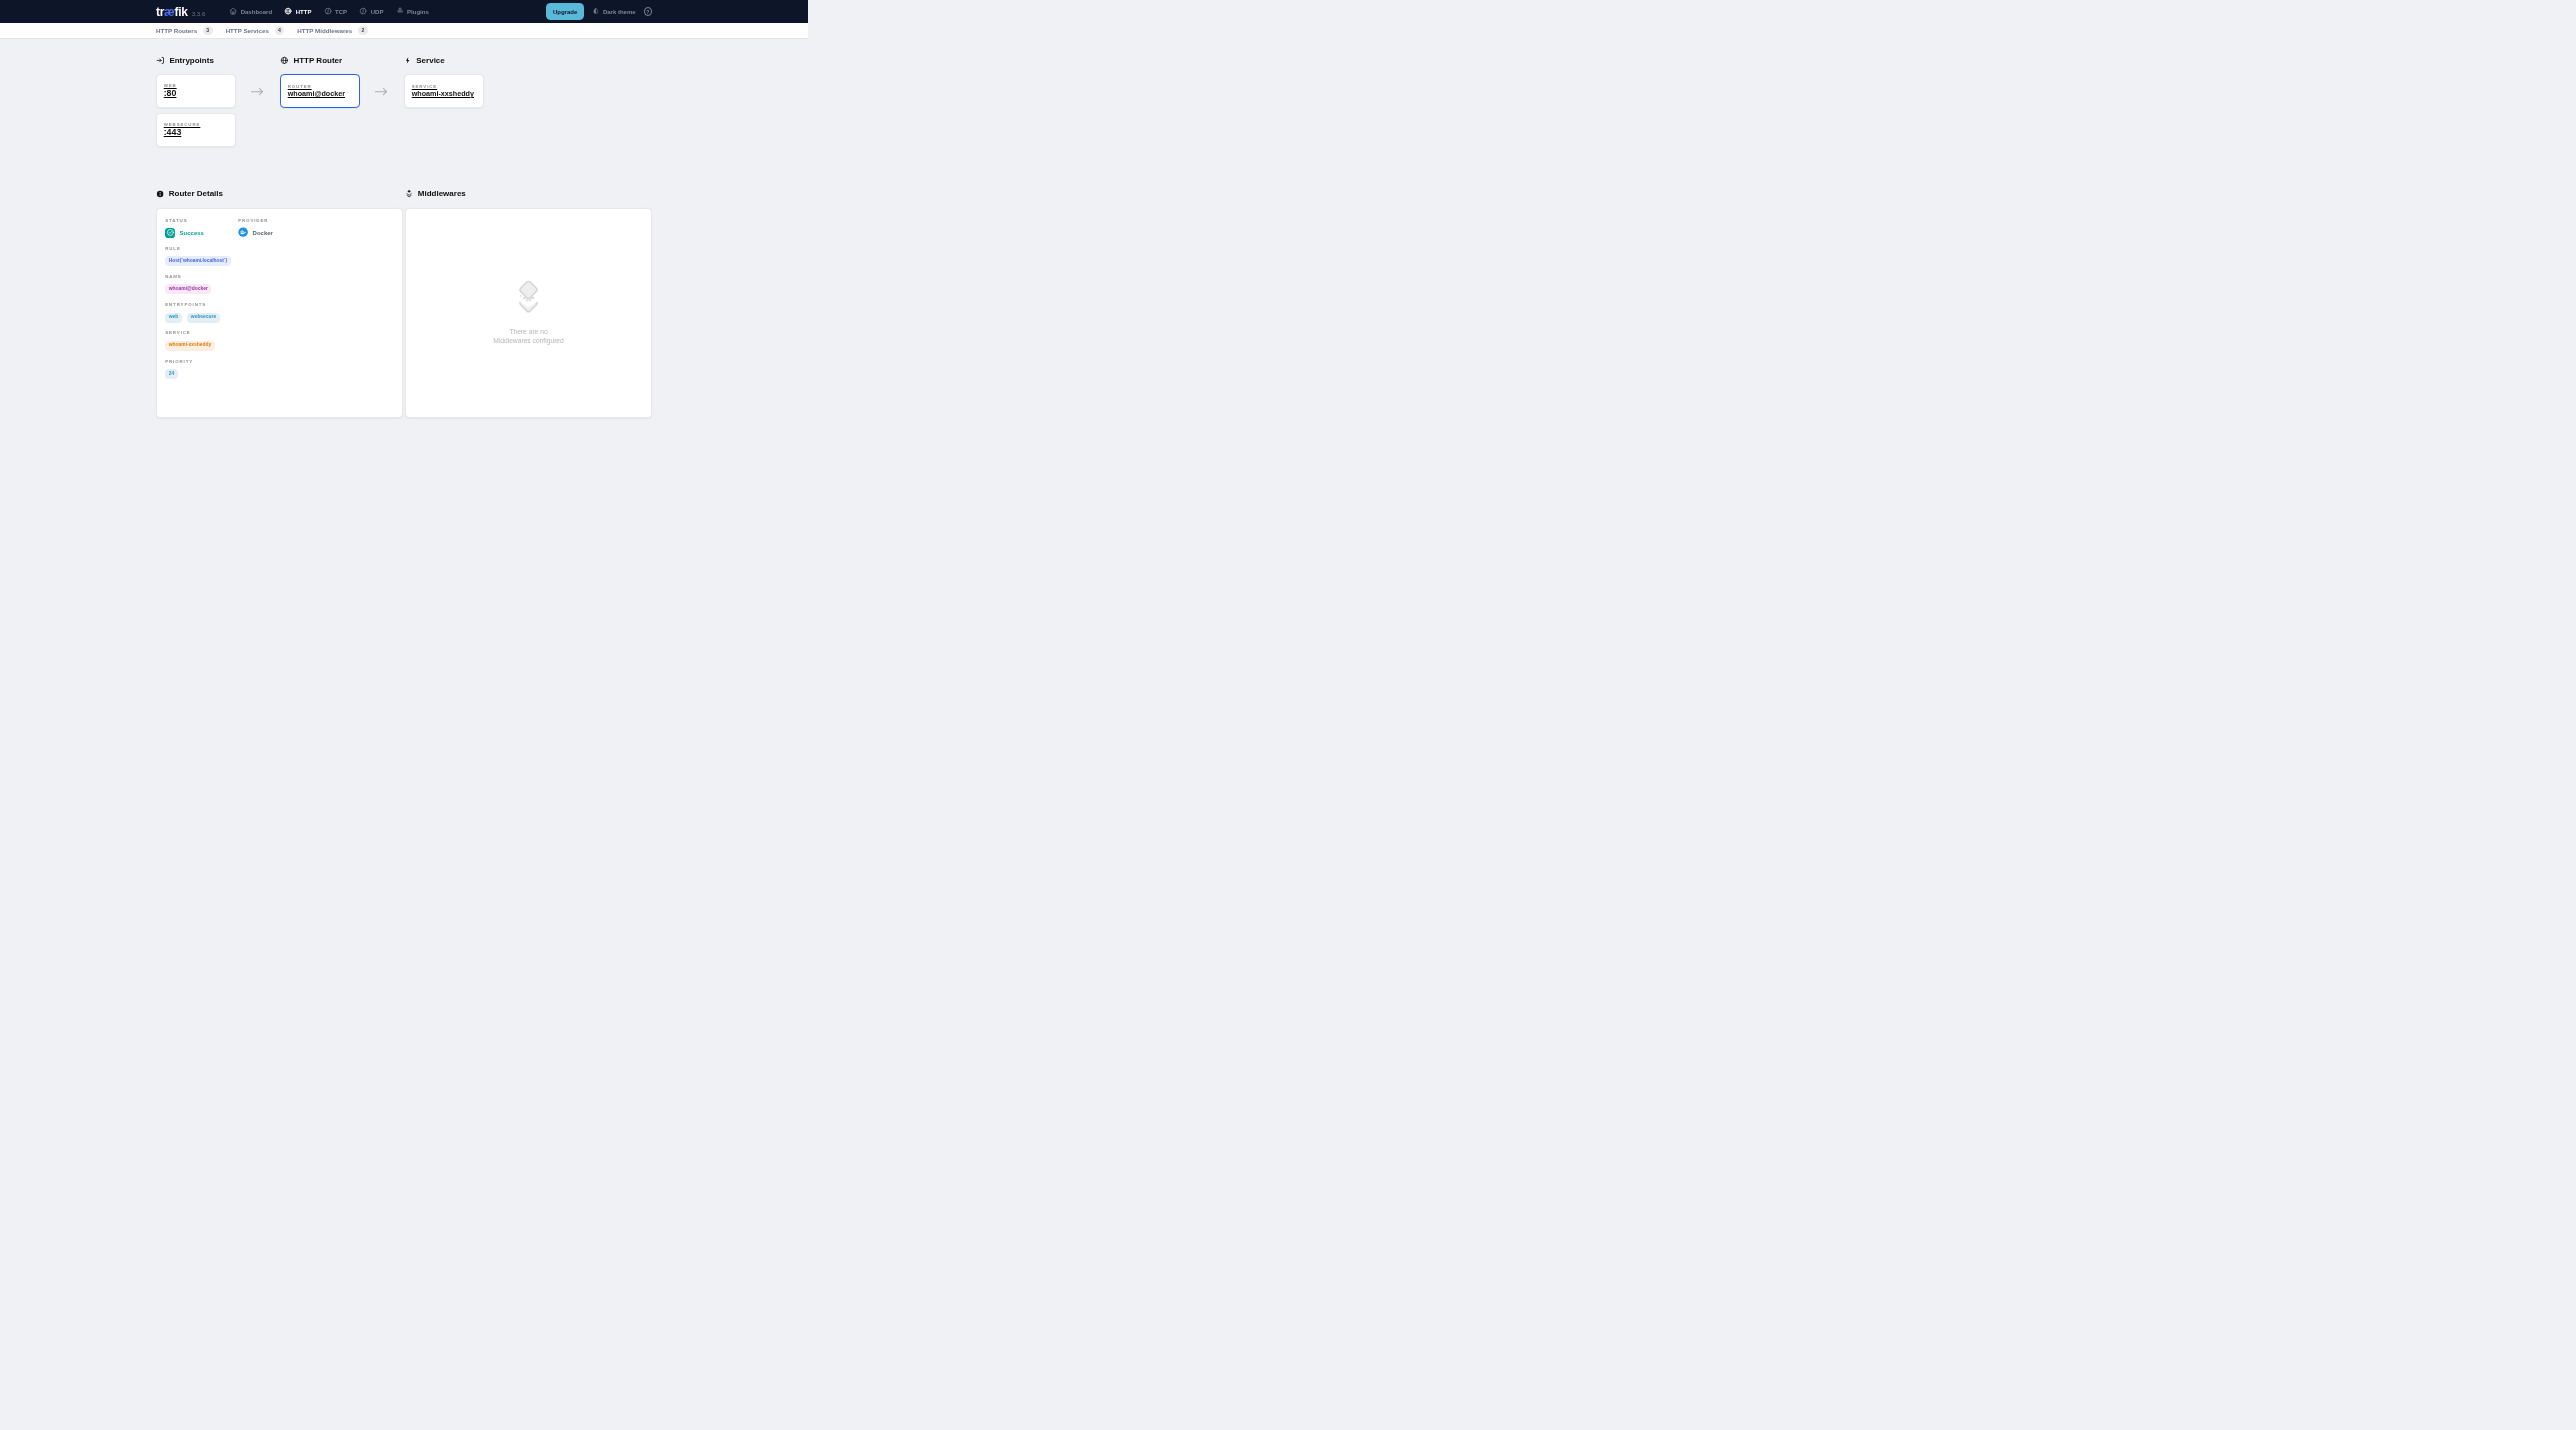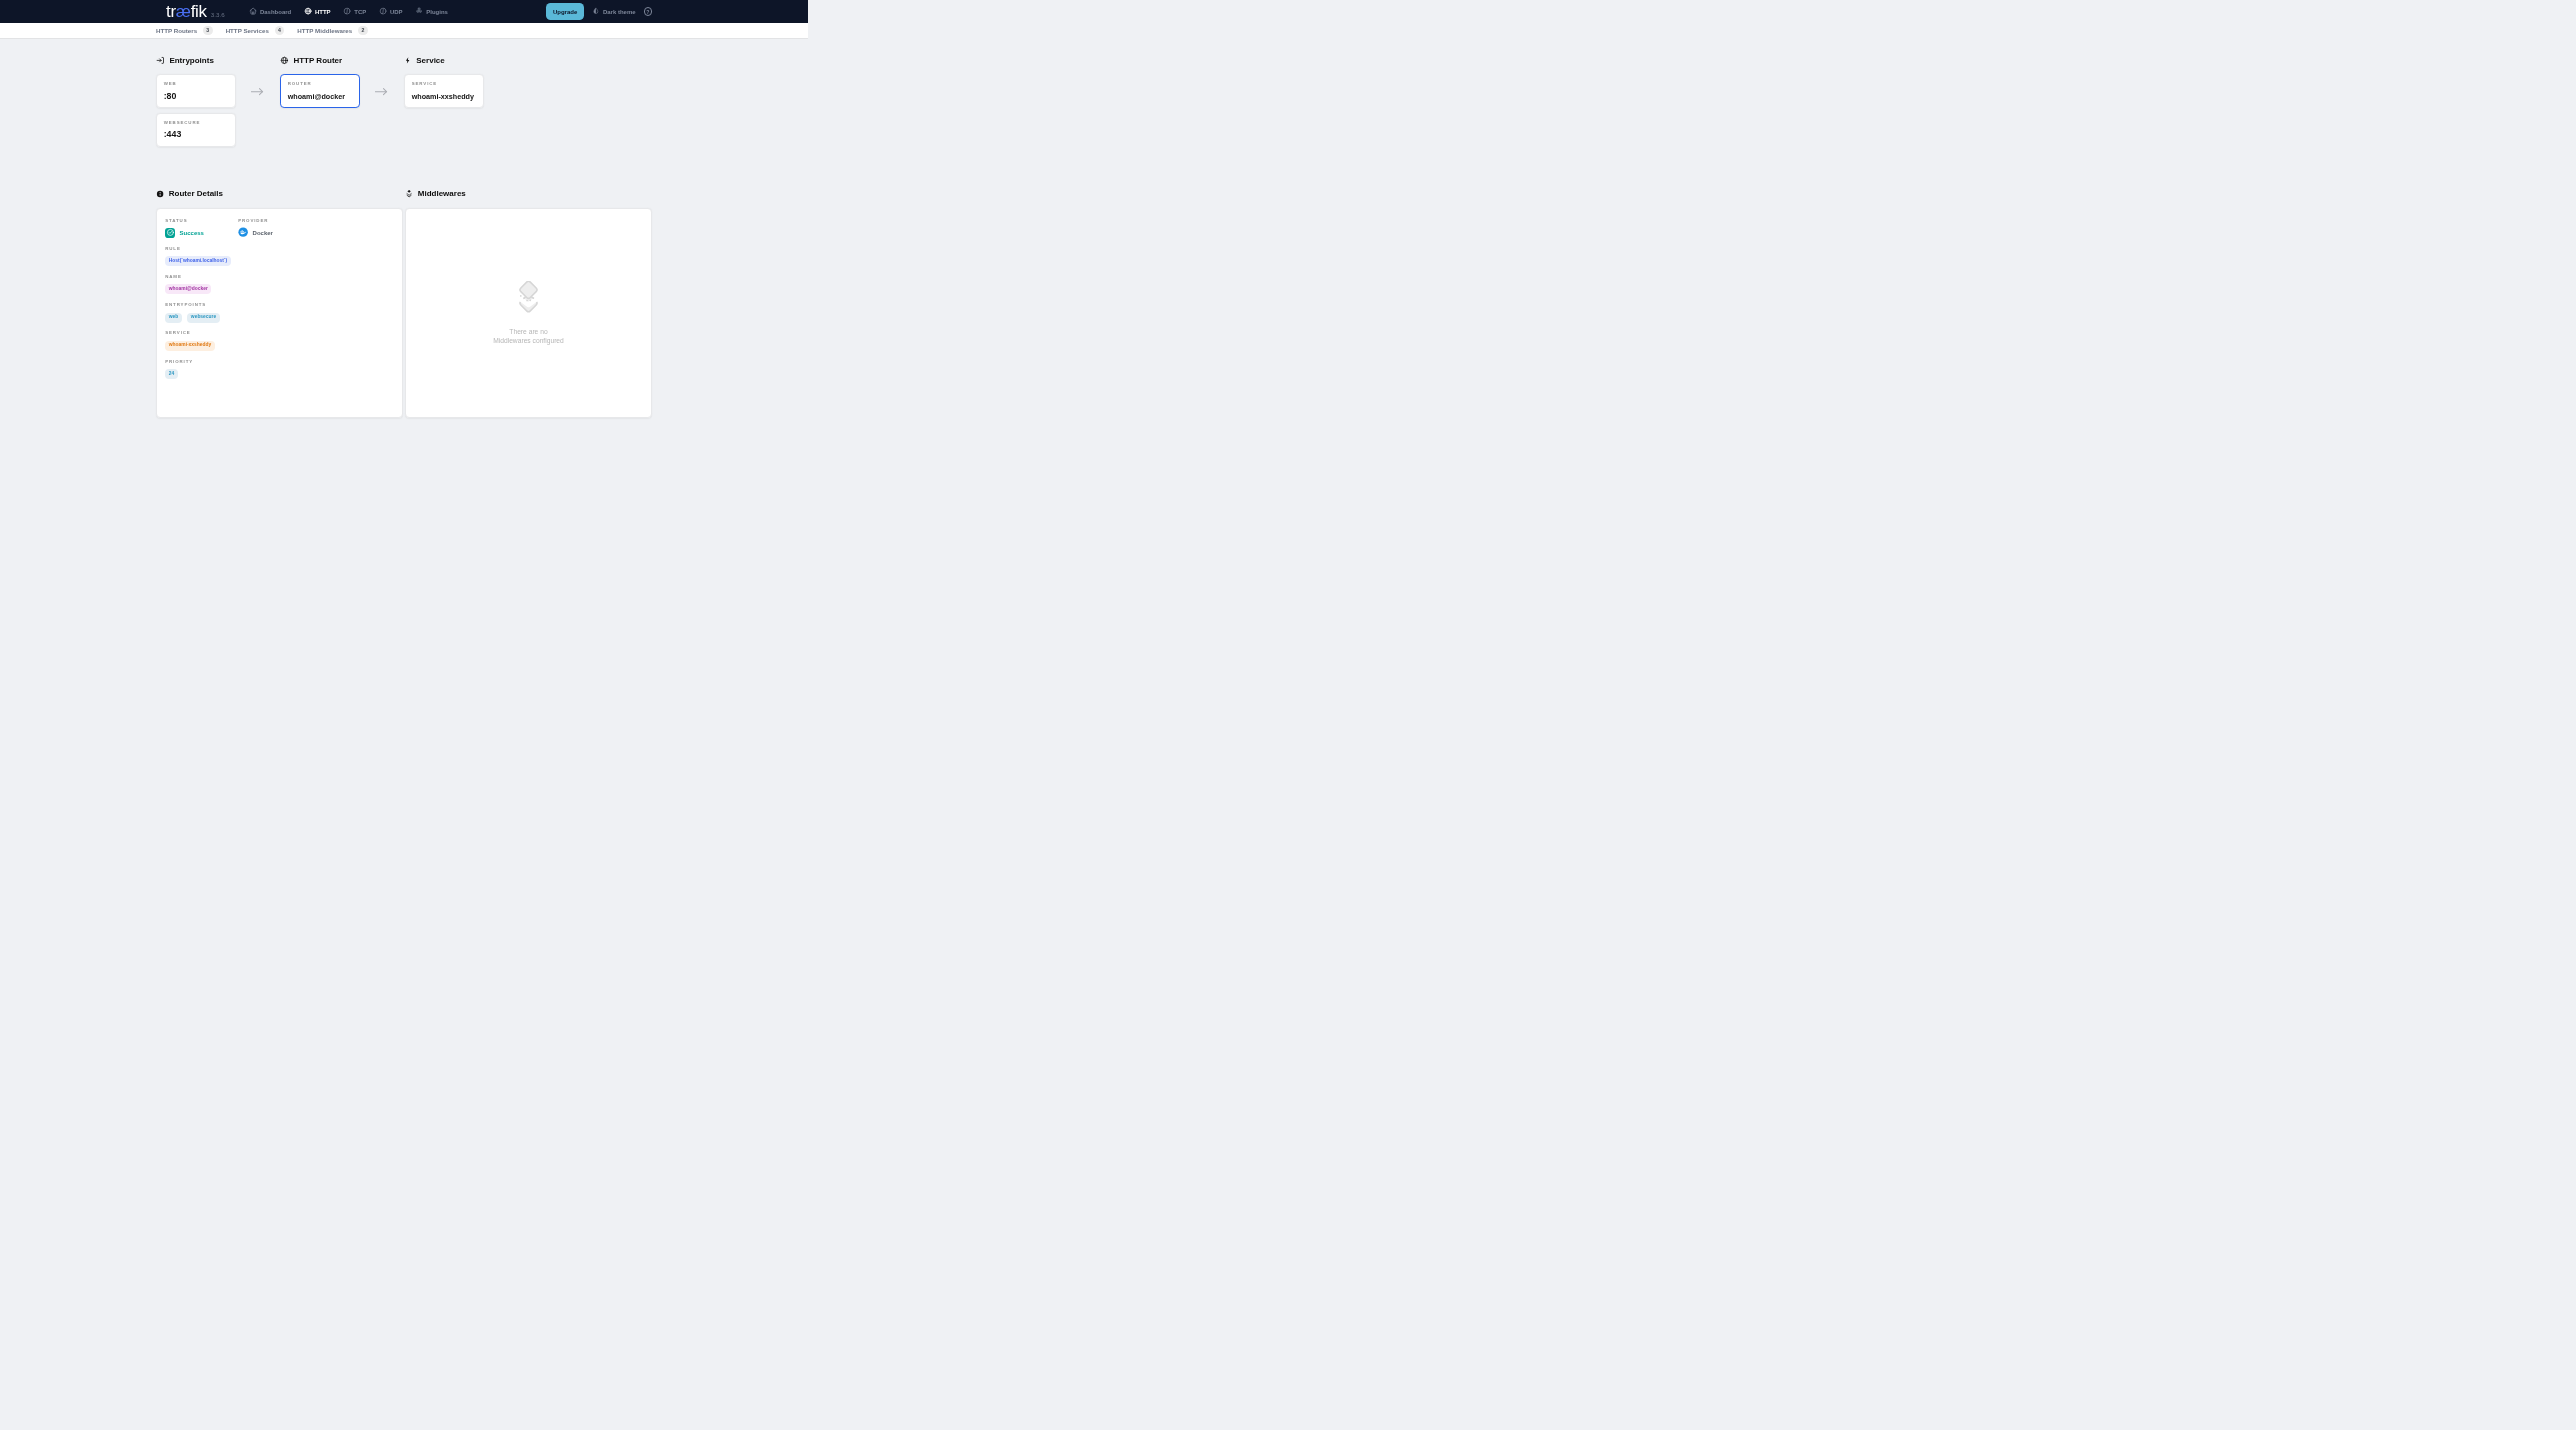--- a/index.html
+++ b/index.html
@@ -8,21 +8,21 @@
     font-family:"Liberation Sans", sans-serif;
     background:#eff1f4;
     overflow:hidden;
     -webkit-font-smoothing:antialiased;
   }
 
   
   .navbar { height:23px; background:#0d1528; }
   .navbar-inner { width:496px; height:100%; margin:0 auto; display:flex; align-items:center; }
   .logo { display:flex; align-items:baseline; cursor:pointer; }
-  .logo-text { font-size:17px; font-weight:400; color:#ffffff; letter-spacing:-0.3px;margin-left:10px; }
+  .logo-text { font-size:12px; font-weight:700; color:#ffffff; letter-spacing:-0.3px; }
   .logo-text .ae { color:#4a6ff2; }
   .version { font-size:6.2px; color:#6a7386; margin-left:4.1px; }
   .nav-items { display:flex; align-items:center; gap:12.4px; margin-left:24px; }
   .nav-item { display:flex; align-items:center; gap:3.1px; font-size:6px; font-weight:600; color:#7d8699; cursor:pointer; }
   .nav-item svg { display:block; }
   .nav-item.active { color:#ffffff; }
   .nav-right { margin-left:auto; display:flex; align-items:center; gap:8.2px; }
   .upgrade-btn { background:#5ab8d8; color:#0d1528; border:none; font-family:inherit; font-size:6px; font-weight:700; padding:5.2px 6.7px; border-radius:4.6px; cursor:pointer; }
   .theme-toggle { display:flex; align-items:center; gap:3.1px; font-size:6px; font-weight:600; color:#7d8699; cursor:pointer; }
   .help-circle { width:8.2px; height:8.2px; border:0.8px solid #7d8699; border-radius:50%; color:#7d8699; font-size:5.2px; font-weight:700; display:flex; align-items:center; justify-content:center; cursor:pointer; }
@@ -36,21 +36,21 @@
   
   .main { width:496px; margin:0 auto; padding-top:16.5px; }
 
   .section-title { display:flex; align-items:center; gap:4.6px; height:10.3px; font-size:8px; font-weight:700; color:#0d0d0d; }
   .section-title svg { display:block; flex:none; }
 
   
   .flow-row { display:flex; }
   .flow-col { width:80px; }
   .flow-col .section-title { margin-bottom:8.2px; }
-  .mini-card { background:#fff; border:0.5px solid #e7e8ea; border-radius:4.1px; height:34px; padding:6.2px 6.7px; display:flex; flex-direction:column; justify-content:space-between; box-shadow:0 0.5px 1.5px rgba(0,0,0,0.05); }
+  .mini-card { background:#fff; border:0.5px solid #e7e8ea; border-radius:4.1px; height:34px; padding:6.2px 6.7px; display:flex; flex-direction:column; justify-content:center; box-shadow:0 0.5px 1.5px rgba(0,0,0,0.05);text-decoration:underline; }
   .mini-card.focus { border:1px solid #2a64e9; }
   .mini-card + .mini-card { margin-top:4.6px; }
   .card-label { font-size:4.4px; font-weight:600; letter-spacing:0.9px; color:#8e8e8e; }
   .card-value { font-size:7.2px; font-weight:700; color:#141414; }
   .card-value.port { font-size:8.8px; font-weight:800; }
   .flow-arrow { width:44px; display:flex; justify-content:center; align-items:flex-start; }
   .flow-arrow svg { margin-top:31px; }
 
   
   .details-row { display:flex; gap:2px; margin-top:42px; }

